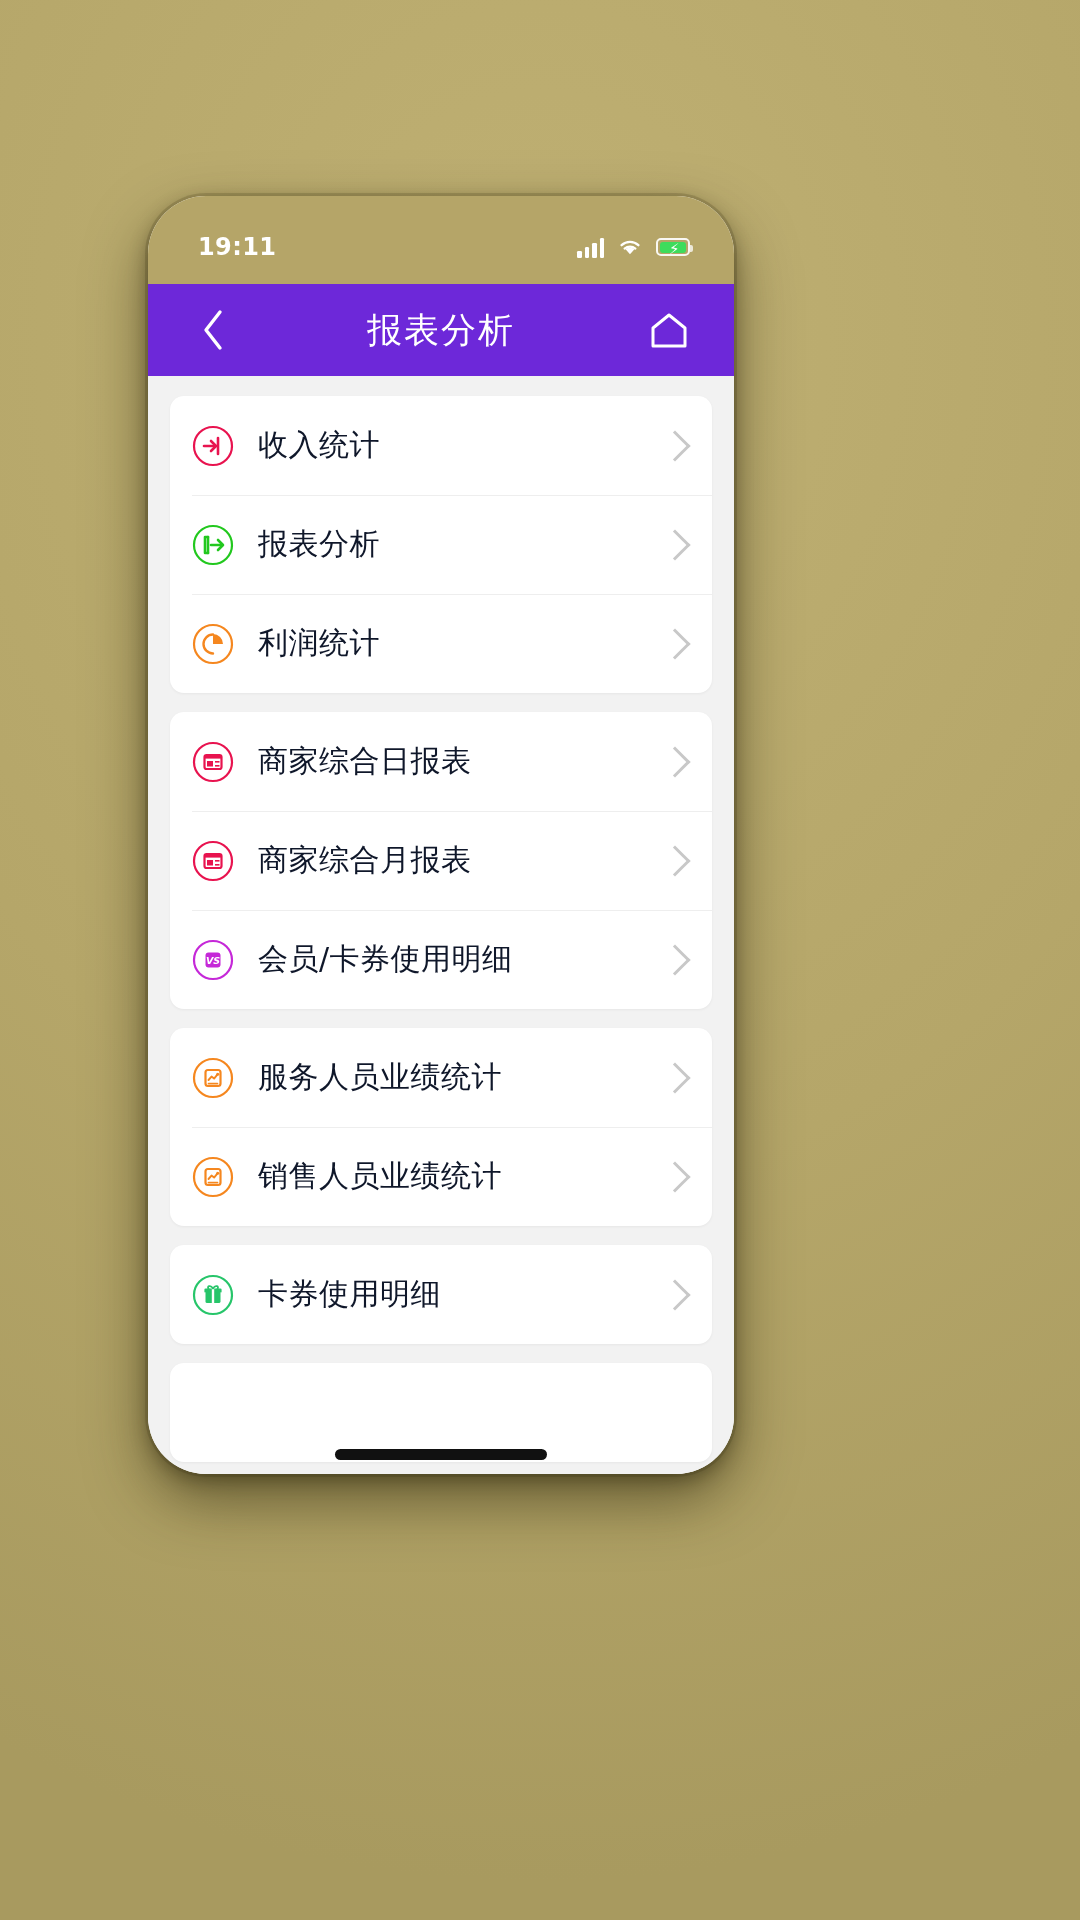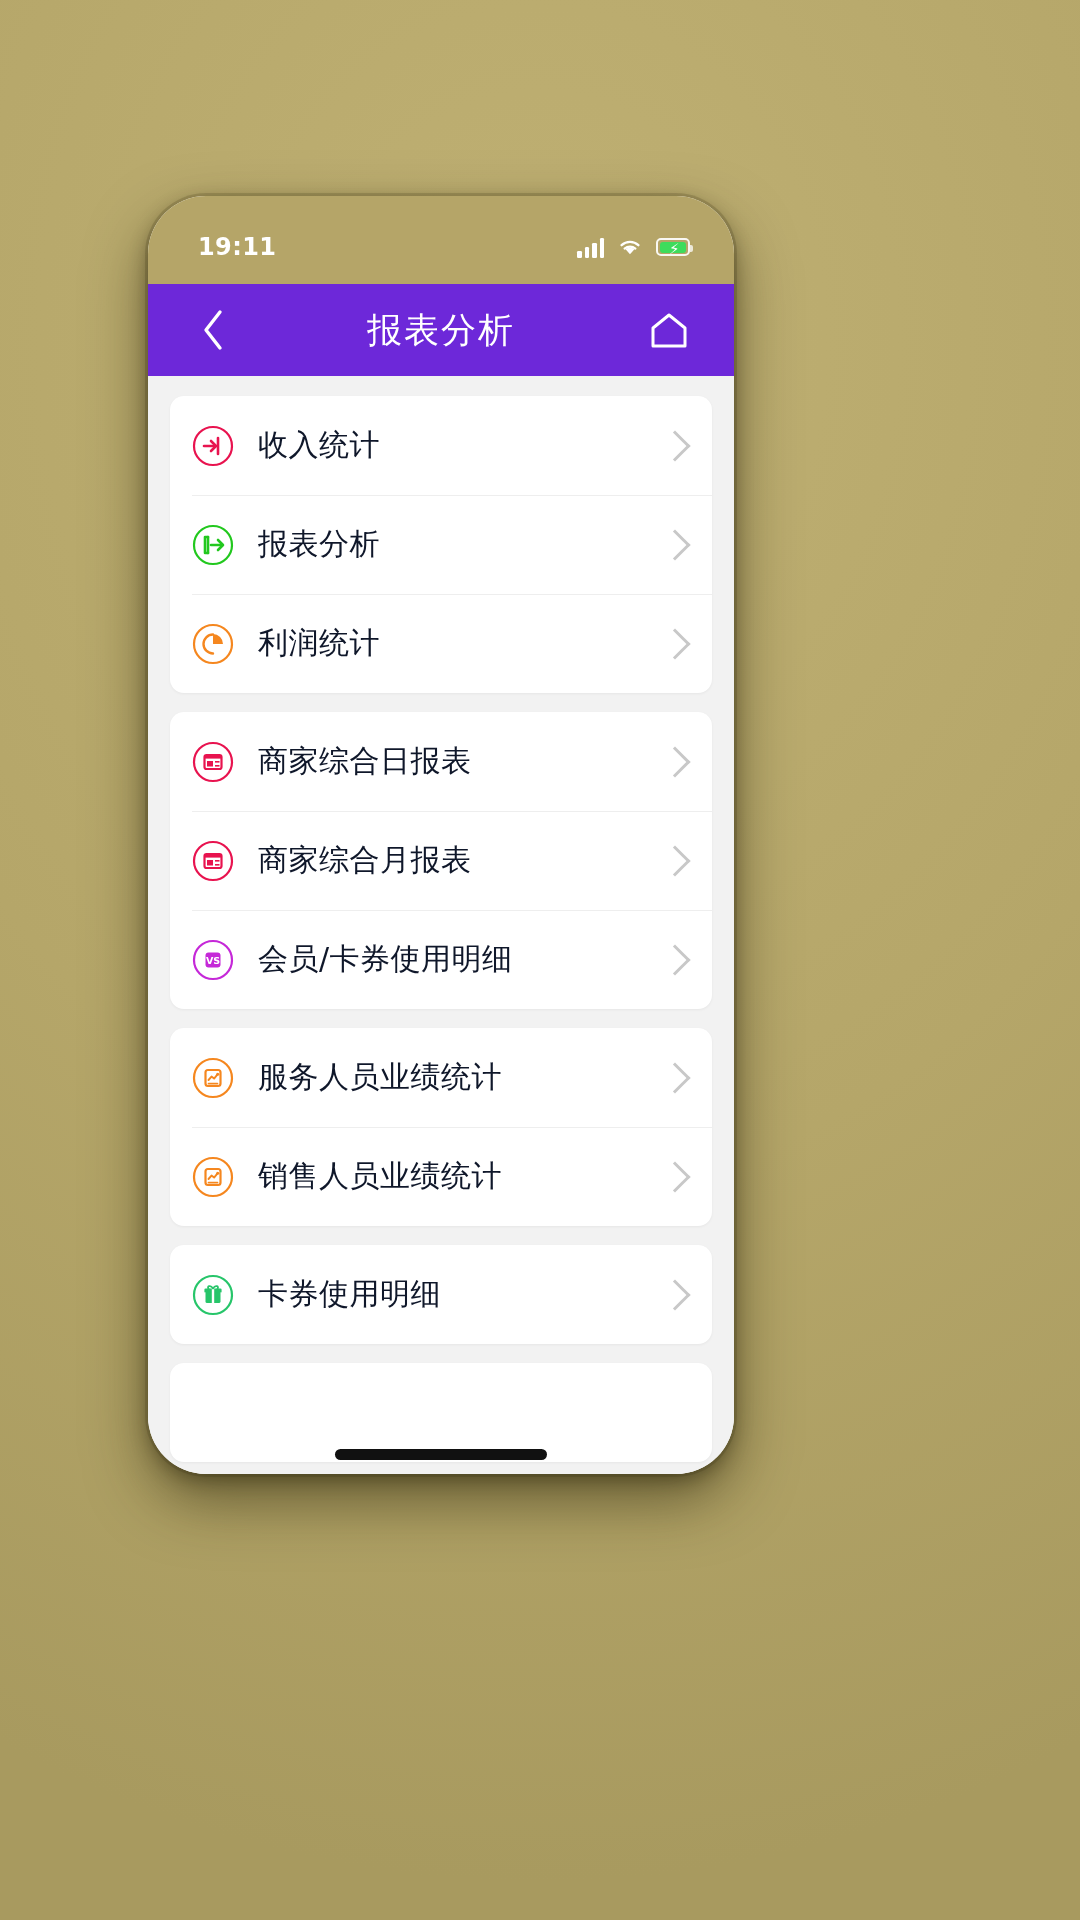--- a/index.html
+++ b/index.html
@@ -127,20 +127,21 @@
     content:'';
     position:absolute; left:22px; right:0; top:0;
     height:1px; background:#eeeeee;
   }
   .row-icon{
     width:42px; height:42px;
     flex:0 0 42px;
     border-radius:50%;
     display:flex; align-items:center; justify-content:center;
     margin-right:24px;
+    font-style:italic;
   }
   .row-icon svg{ display:block; }
   .row-label{
     font-size:30px;
     color:#0f172a;
     letter-spacing:.5px;
     flex:1;
     white-space:nowrap;
   }
   .chev{

